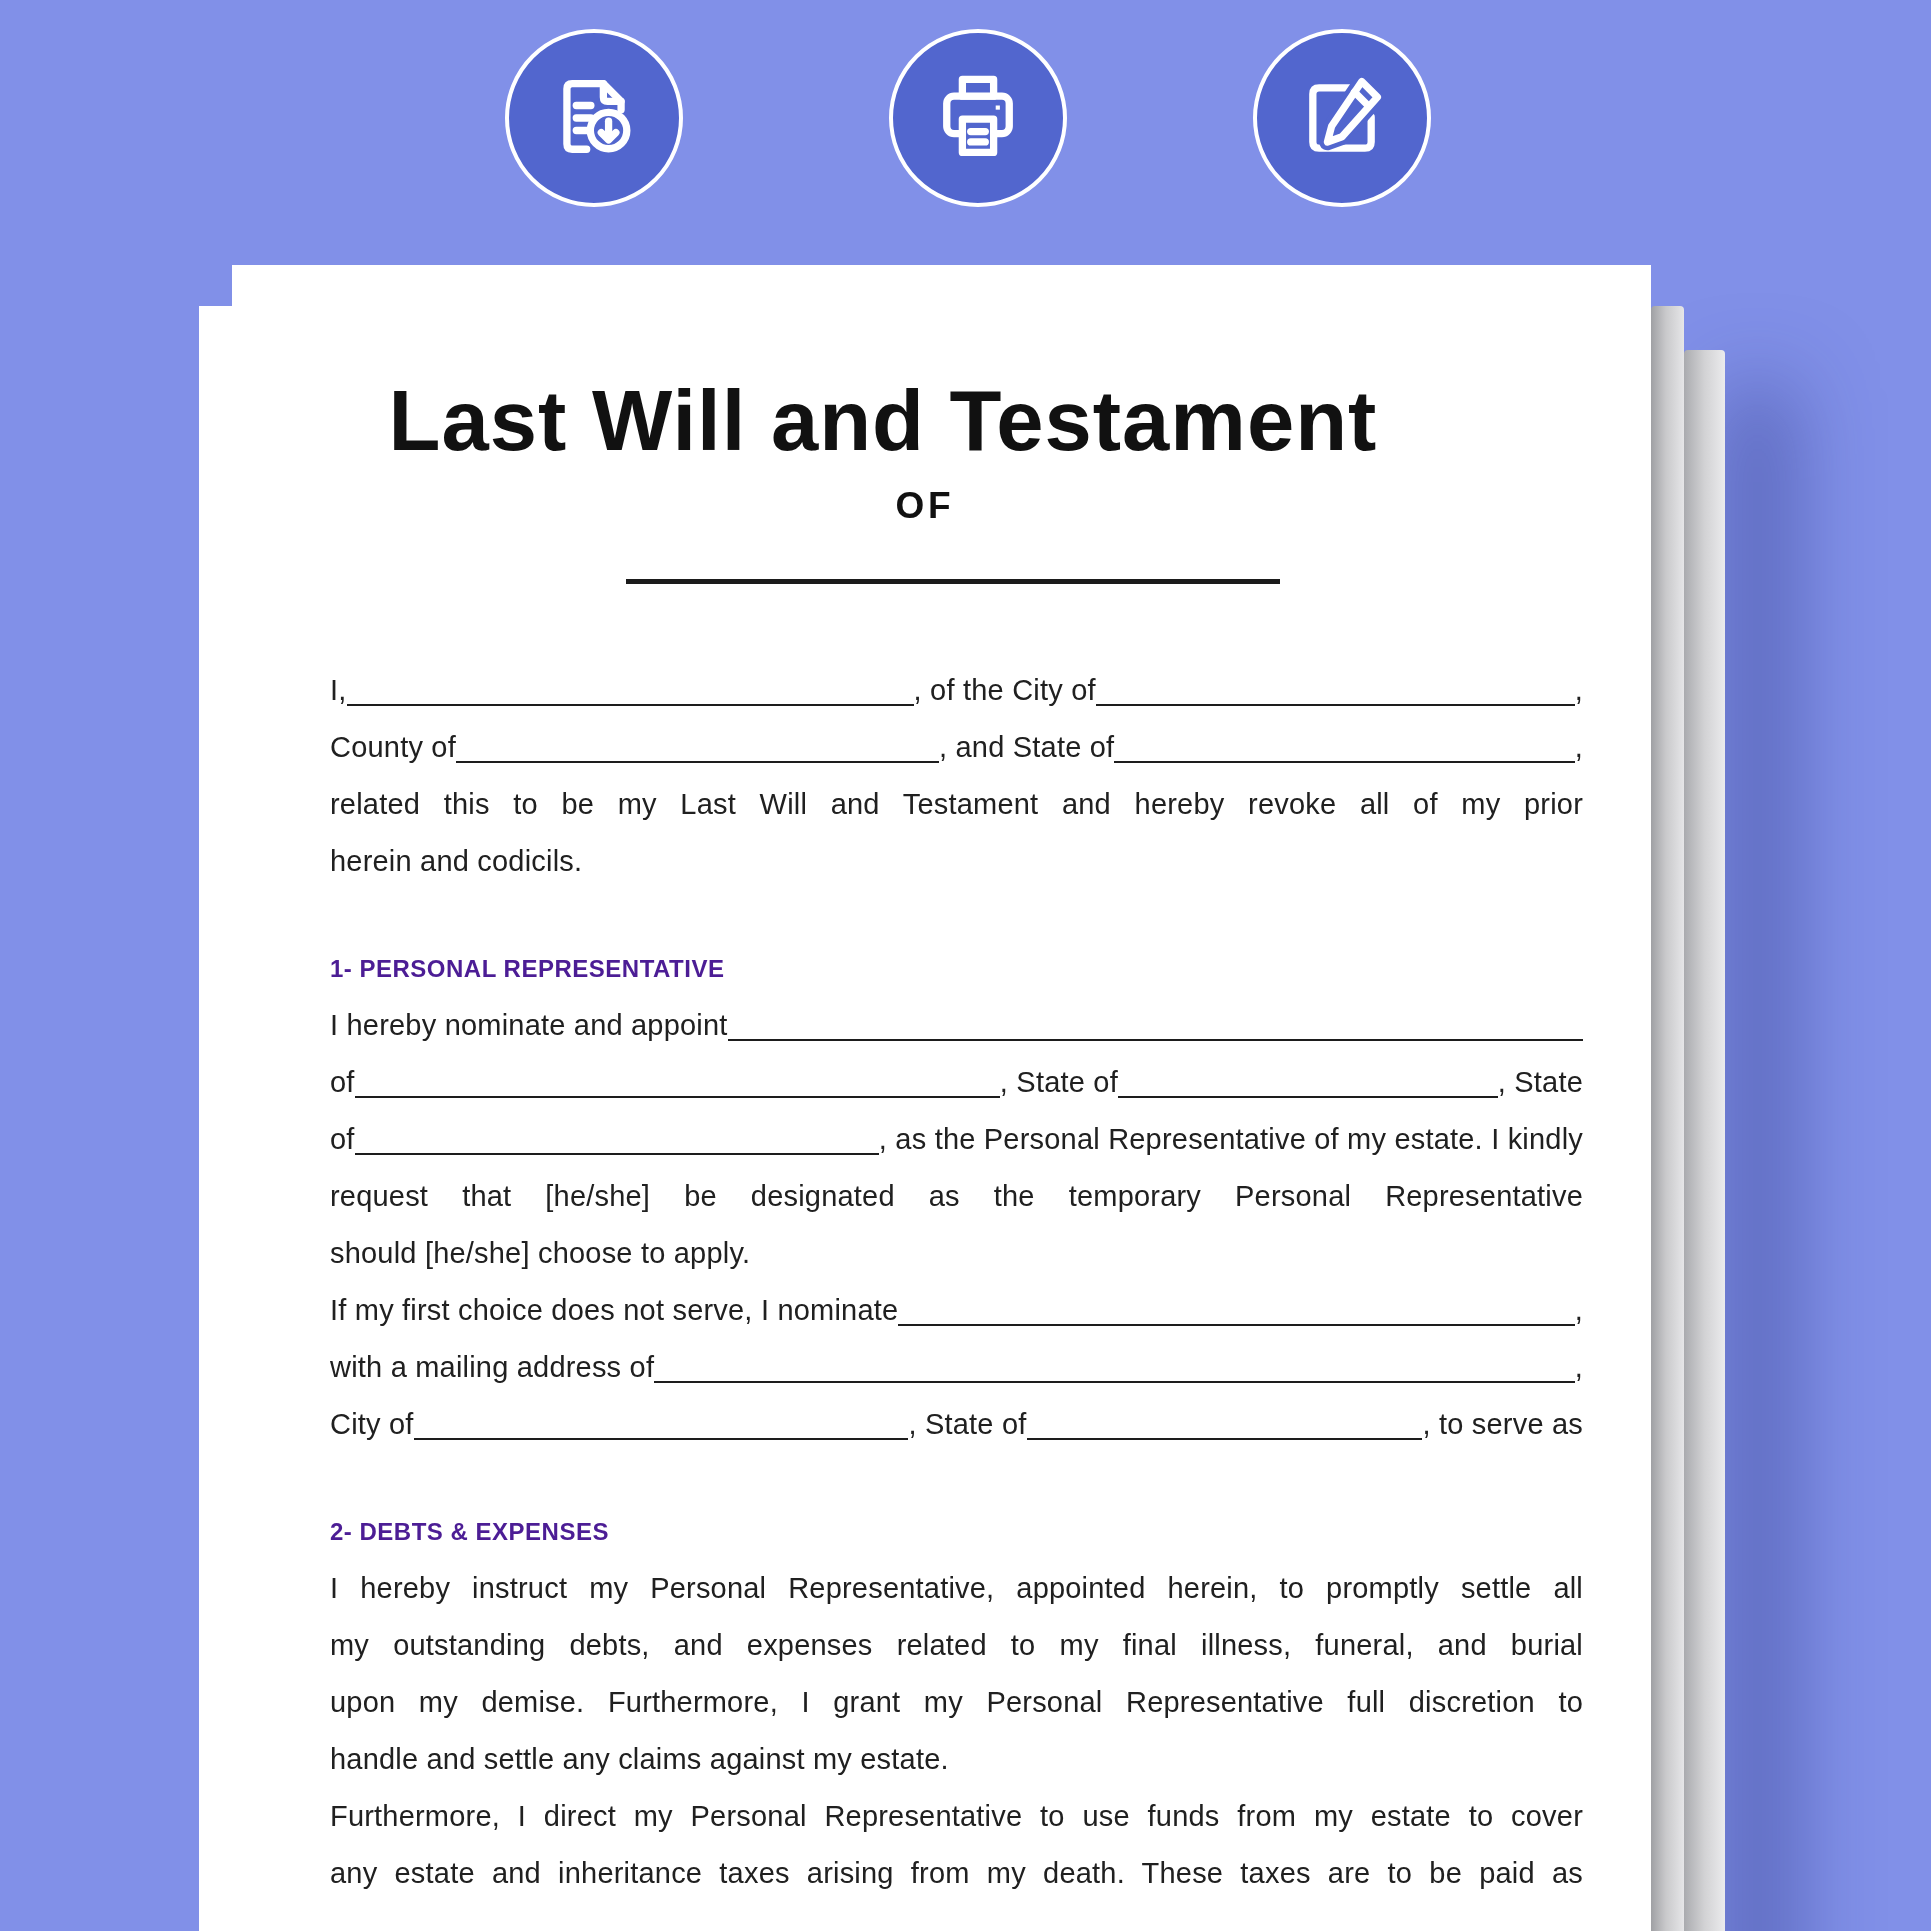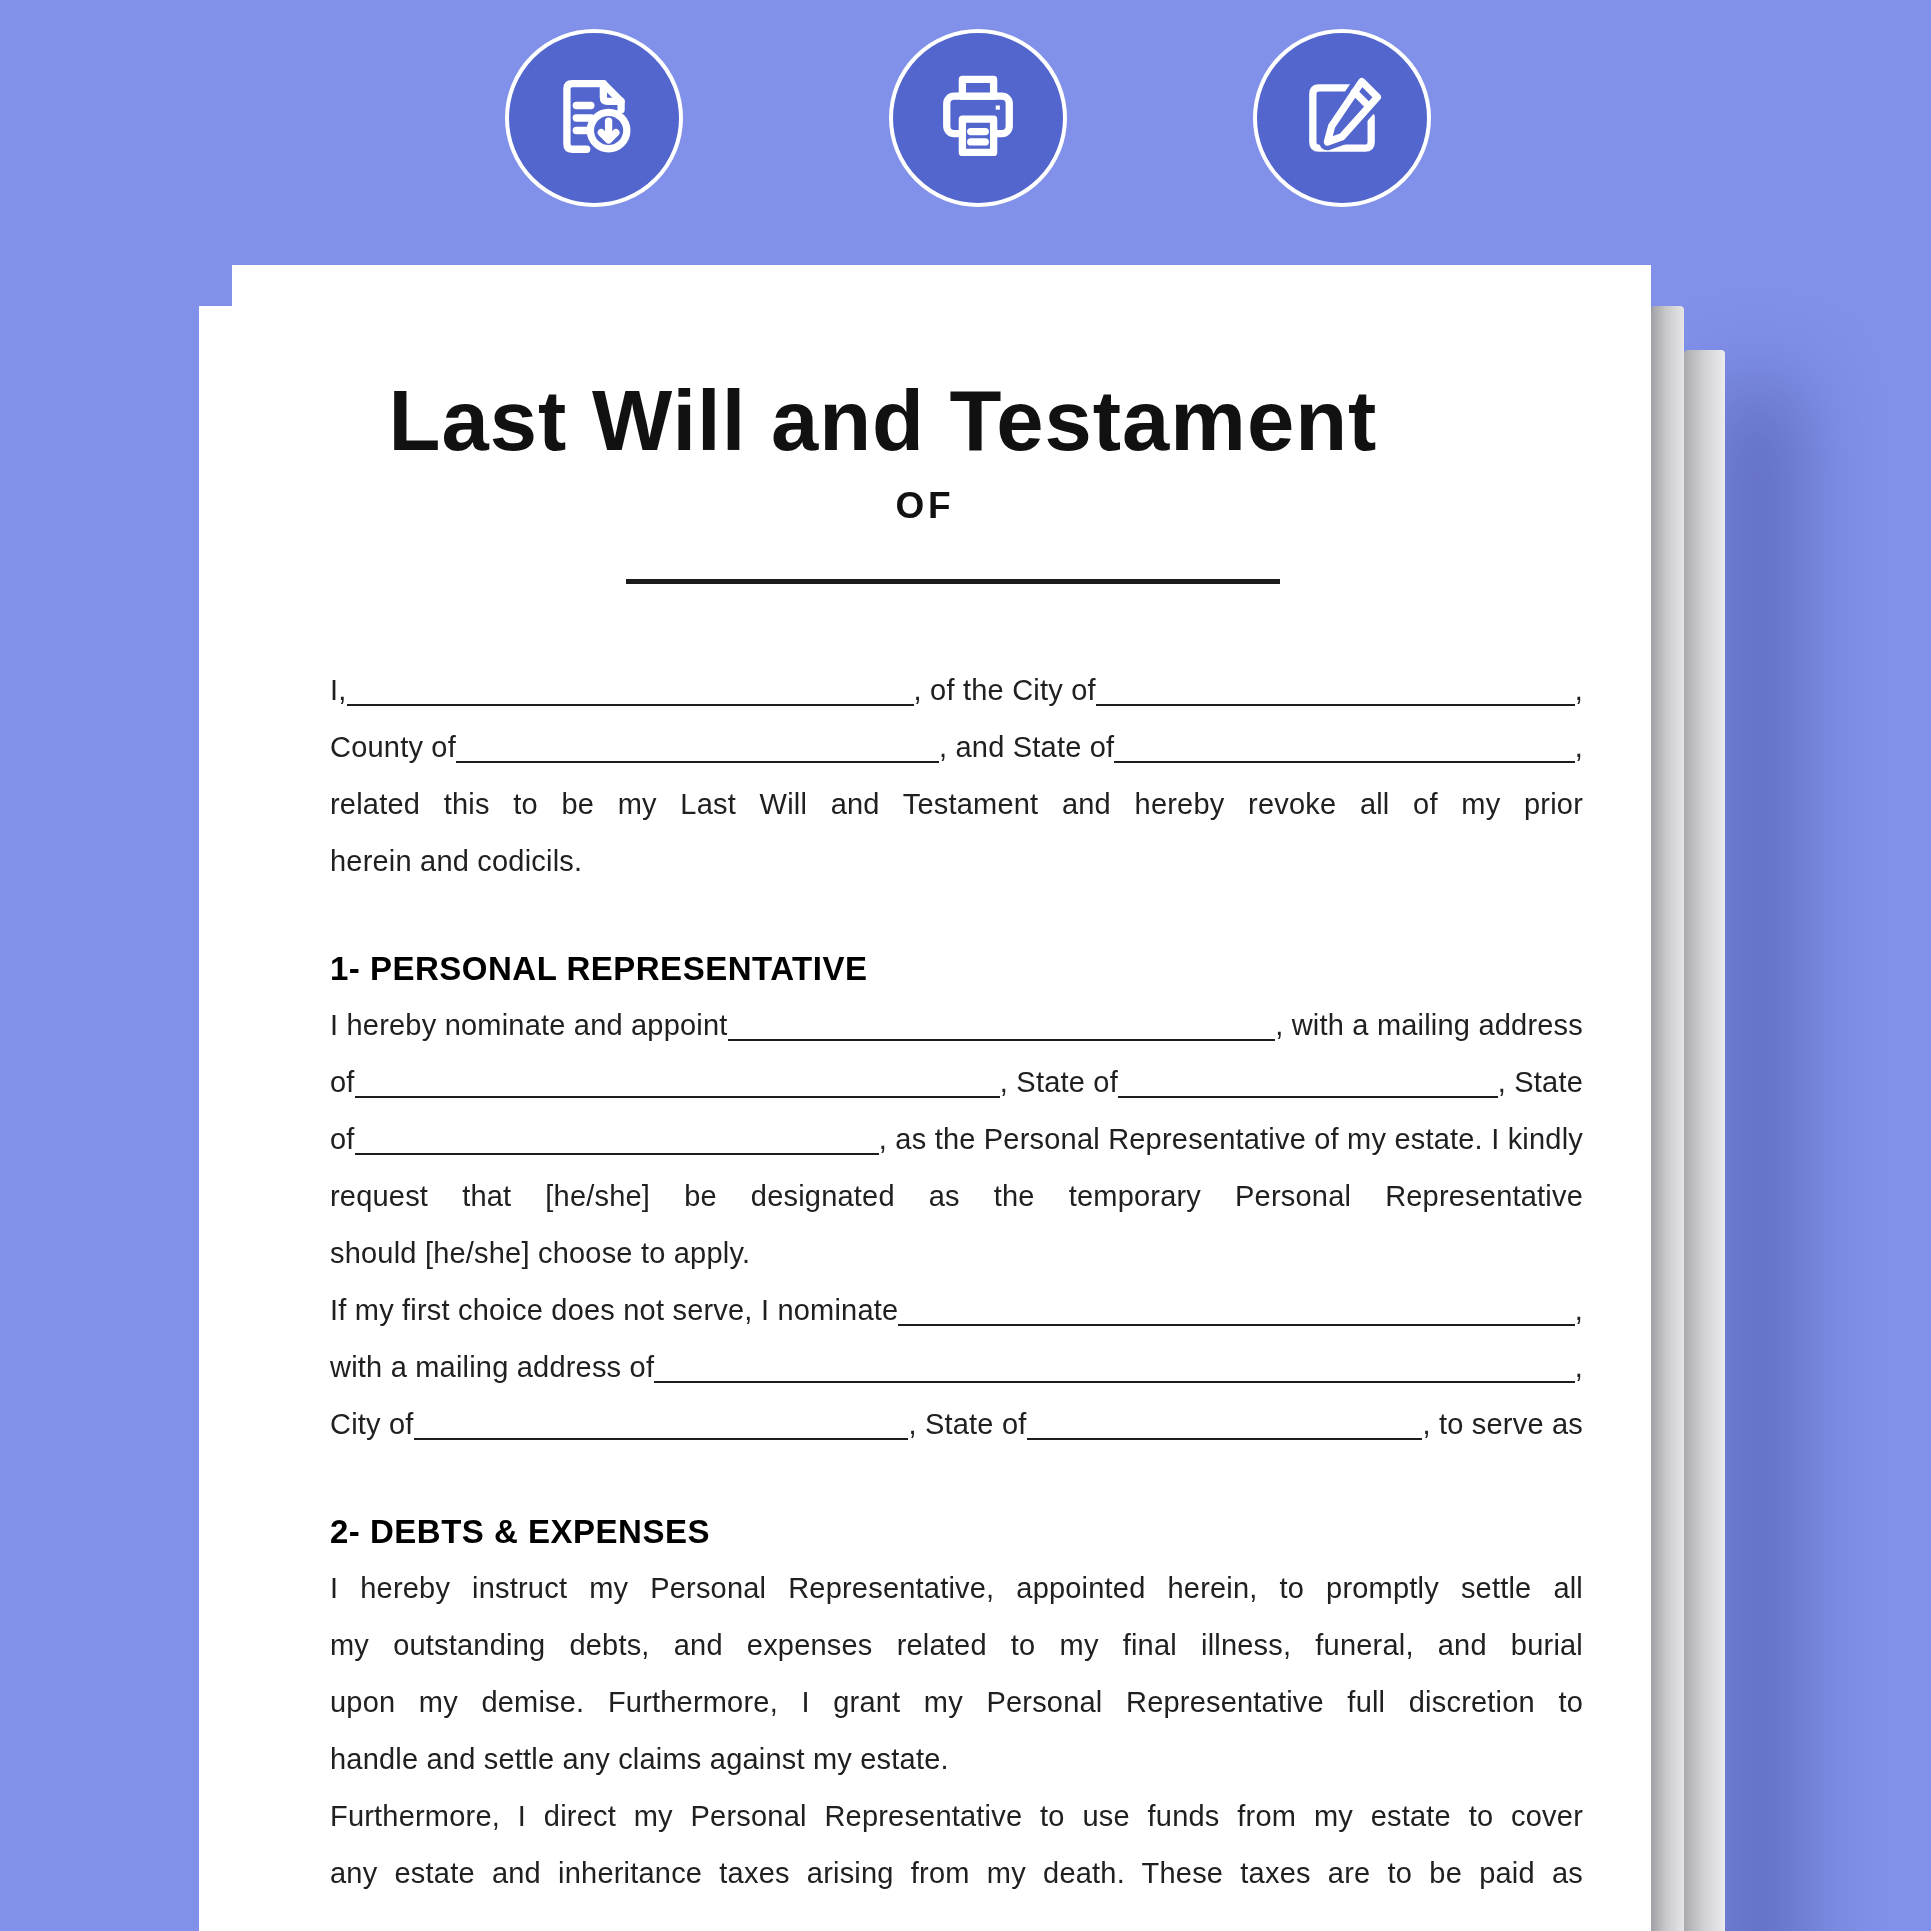--- a/index.html
+++ b/index.html
@@ -69,21 +69,21 @@
   .fline{display:flex;align-items:baseline;}
   .seg{white-space:pre;}
   .blank{
     flex-grow:var(--w,1);height:0;
     border-bottom:2.9px solid #1d1d1d;
     align-self:flex-end;margin-bottom:13.5px;
   }
   .jline{text-align:justify;text-align-last:justify;-moz-text-align-last:justify;}
   .heading{
     margin-top:50px;height:57px;line-height:57px;
-    font-weight:700;font-size:33px;letter-spacing:0.5px;color:#000000;
+    font-weight:700;font-size:24px;letter-spacing:0.5px;color:#4c1d95;
   }
 </style>
 </head>
 <body>
 
 <div class="canvas">
 
   <div class="icon-btn" id="btn-download">
     <span>
       <svg width="100" height="100" viewBox="0 0 96 96" fill="none" stroke="#ffffff" stroke-width="7" stroke-linecap="round" stroke-linejoin="round">
@@ -146,21 +146,20 @@
         <span class="seg">, and State of</span>
         <span class="blank" style="--w: 405;"></span>
         <span class="seg">,</span>
       </div>
       <div class="line jline">related this to be my Last Will and Testament and hereby revoke all of my prior</div>
       <div class="line">herein and codicils.</div>
       <div class="heading">1- PERSONAL REPRESENTATIVE</div>
       <div class="line fline">
         <span class="seg">I hereby nominate and appoint</span>
         <span class="blank" style="--w: 418;"></span>
-        <span class="seg">, with a mailing address</span>
       </div>
       <div class="line fline">
         <span class="seg">of</span>
         <span class="blank" style="--w: 620;"></span>
         <span class="seg">, State of</span>
         <span class="blank" style="--w: 365;"></span>
         <span class="seg">, State</span>
       </div>
       <div class="line fline">
         <span class="seg">of</span>

